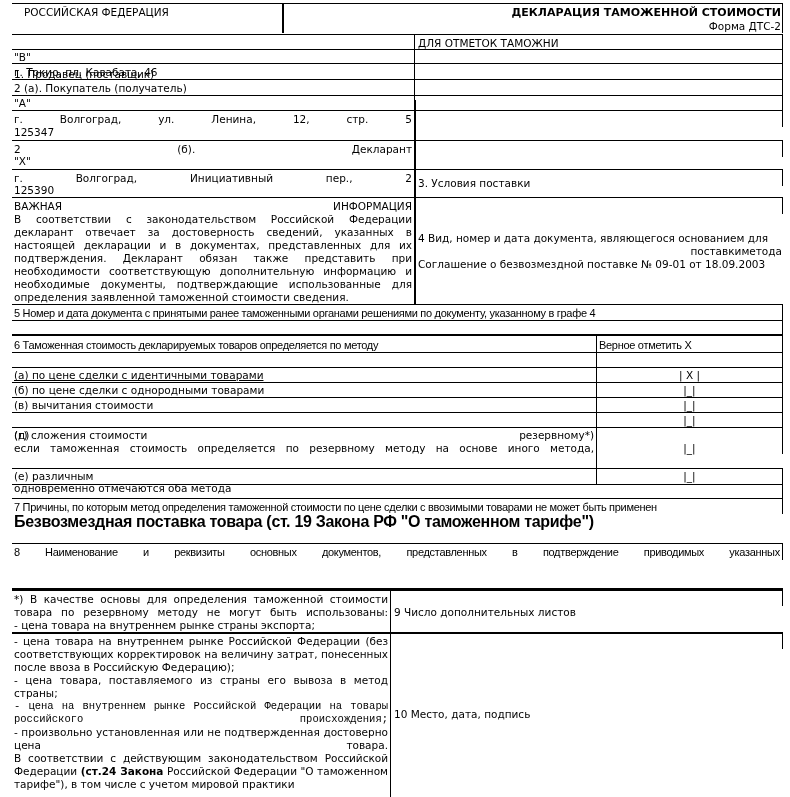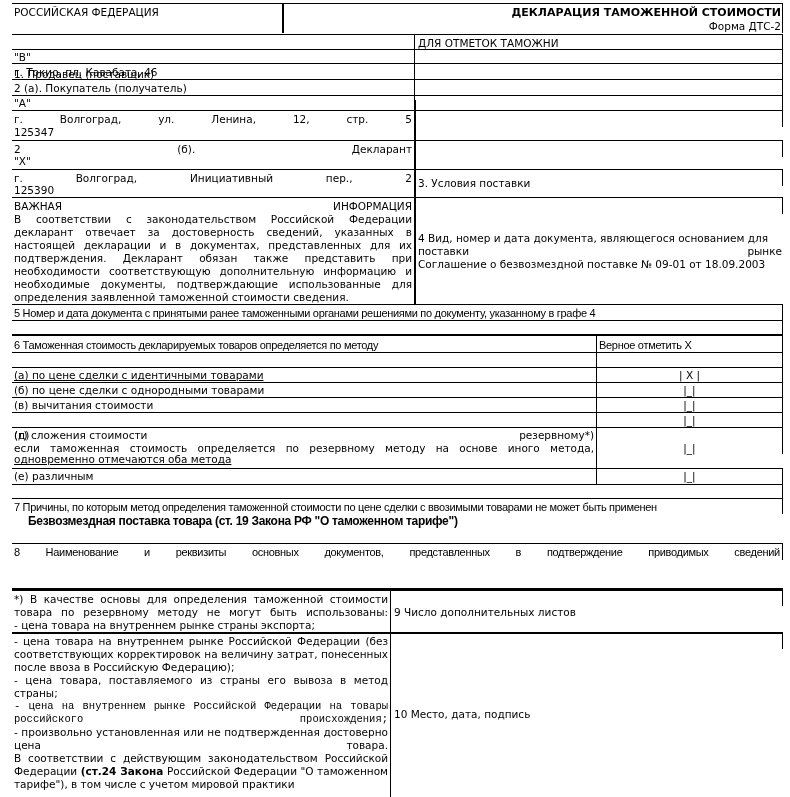--- a/index.html
+++ b/index.html
@@ -15,21 +15,21 @@
     .bold { font-weight: bold; }
     .narrow { font-family: "Liberation Sans Narrow", "Liberation Sans", sans-serif; font-size: 11px; letter-spacing: -0.3px; }
     .box { position: absolute; text-align: center; white-space: pre; }
   </style>
 </head>
 <body>
 
 <div class="hl" style="left:12px;top:3px;width:770px;"></div>
 <div class="vl2" style="left:282px;top:3px;height:30px;"></div>
 <div class="vl" style="left:782px;top:3px;height:30px;"></div>
-<div class="txt" style="left:14px;top:6px;text-align:center;">РОССИЙСКАЯ ФЕДЕРАЦИЯ</div>
+<div class="txt" style="left:24px;top:6px;text-align:center;">РОССИЙСКАЯ ФЕДЕРАЦИЯ</div>
 <div class="txt bold" style="right:9px;top:6px;font-size:11px;">ДЕКЛАРАЦИЯ ТАМОЖЕННОЙ СТОИМОСТИ</div>
 <div class="txt" style="right:9px;top:20px;">Форма ДТС-2</div>
 <div class="hl" style="left:12px;top:34px;width:771px;"></div>
 
 <div class="vl" style="left:414px;top:34px;height:166px;"></div>
 <div class="vl2" style="left:414px;top:100px;height:205px;"></div>
 <div class="vl" style="left:782px;top:34px;height:93px;"></div>
 
 <div class="txt" style="left:14px;top:37px;margin-top:31px;">1. Продавец (поставщик)</div>
 <div class="hl" style="left:12px;top:49px;width:771px;"></div>
@@ -79,23 +79,23 @@
 <div class="hl" style="left:12px;top:197px;width:771px;"></div>
 <div class="vl" style="left:782px;top:197px;height:17px;"></div>
 
 <div class="abs" style="left:14px;top:200px;width:398px;display:flex;justify-content:space-between;">
   <span>ВАЖНАЯ</span>
   <span>ИНФОРМАЦИЯ</span>
 </div>
 <div class="para" style="left:14px;top:213px;width:398px;">В соответствии с законодательством Российской Федерации декларант отвечает за достоверность сведений, указанных в настоящей декларации и в документах, представленных для их подтверждения. Декларант обязан также представить при необходимости соответствующую дополнительную информацию и необходимые документы, подтверждающие использованные для определения заявленной таможенной стоимости сведения.</div>
 
 <div class="txt" style="left:418px;top:232px;">4 Вид, номер и дата документа, являющегося основанием для</div>
-<div class="abs" style="left:418px;top:245px;width:364px;display:flex;justify-content:space-between;">
+<div class="abs" style="left:418px;top:245px;width:364px;display:flex;justify-content:flex-end;">
   <span>поставки</span>
-  <span>рынке</span>
+  <span>метода</span>
 </div>
 <div class="txt" style="left:418px;top:258px;">Соглашение о безвозмездной поставке № 09-01 от 18.09.2003</div>
 <div class="hl" style="left:12px;top:304px;width:771px;"></div>
 
 <div class="txt narrow" style="left:14px;top:307px;">5 Номер и дата документа с принятыми ранее таможенными органами решениями по документу, указанному в графе 4</div>
 <div class="hl" style="left:12px;top:320px;width:771px;"></div>
 <div class="vl" style="left:782px;top:304px;height:16px;"></div>
 <div class="vl" style="left:782px;top:320px;height:28px;"></div>
 <div class="hl2" style="left:12px;top:334px;width:771px;"></div>
 
@@ -120,48 +120,48 @@
 
 <div class="txt" style="left:14px;top:414px;margin-top:15px;">(г) сложения стоимости</div>
 <div class="box" style="left:597px;width:185px;top:414px;">|_|</div>
 <div class="hl" style="left:12px;top:427px;width:771px;"></div>
 
 <div class="abs" style="left:14px;top:429px;width:580px;display:flex;justify-content:space-between;">
   <span>(д)</span>
   <span>резервному*)</span>
 </div>
 <div class="txt" style="left:14px;top:442px;width:580px;text-align:justify;text-align-last:justify;">если таможенная стоимость определяется по резервному методу на основе иного метода,</div>
-<div class="txt" style="left:14px;top:453px;text-decoration:underline;">одновременно отмечаются оба метода</div>
+<div class="txt" style="left:14px;top:482px;">одновременно отмечаются оба метода</div>
 <div class="box" style="left:597px;width:185px;top:442px;">|_|</div>
 <div class="hl" style="left:12px;top:468px;width:771px;"></div>
 <div class="vl" style="left:782px;top:468px;height:16px;"></div>
 
 <div class="txt" style="left:14px;top:470px;">(е) различным</div>
 <div class="box" style="left:597px;width:185px;top:470px;">|_|</div>
 <div class="hl" style="left:12px;top:484px;width:771px;"></div>
 <div class="vl" style="left:782px;top:484px;height:14px;"></div>
 <div class="hl" style="left:12px;top:498px;width:771px;"></div>
 
 <div class="txt narrow" style="left:14px;top:501px;">7 Причины, по которым метод определения таможенной стоимости по цене сделки с ввозимыми товарами не может быть применен</div>
 <div class="vl" style="left:782px;top:498px;height:16px;"></div>
-<div class="txt bold narrow" style="left:28px;top:515px;font-size:12px;">Безвозмездная поставка товара (ст. 19 Закона РФ "О таможенном тарифе")</div>
+<div class="txt bold narrow" style="left:14px;top:515px;font-size:16px;">Безвозмездная поставка товара (ст. 19 Закона РФ "О таможенном тарифе")</div>
 <div class="hl" style="left:12px;top:543px;width:771px;"></div>
 
 <div class="abs narrow" style="left:14px;top:546px;width:766px;display:flex;justify-content:space-between;">
   <span>8</span>
   <span>Наименование</span>
   <span>и</span>
   <span>реквизиты</span>
   <span>основных</span>
   <span>документов,</span>
   <span>представленных</span>
   <span>в</span>
   <span>подтверждение</span>
   <span>приводимых</span>
-  <span>сведений</span>
+  <span>указанных</span>
 </div>
 <div class="vl" style="left:782px;top:543px;height:17px;"></div>
 <div class="hl" style="left:12px;top:588px;width:771px;"></div>
 
 <div class="hl2" style="left:12px;top:589px;width:771px;"></div>
 <div class="vl" style="left:390px;top:590px;height:207px;"></div>
 <div class="vl" style="left:782px;top:590px;height:16px;"></div>
 
 <div class="para" style="left:14px;top:593px;width:374px;text-align-last:justify;height:26px;overflow:hidden;">*) В качестве основы для определения таможенной стоимости товара по резервному методу не могут быть использованы:</div>
 <div class="txt" style="left:14px;top:619px;">- цена товара на внутреннем рынке страны экспорта;</div>

